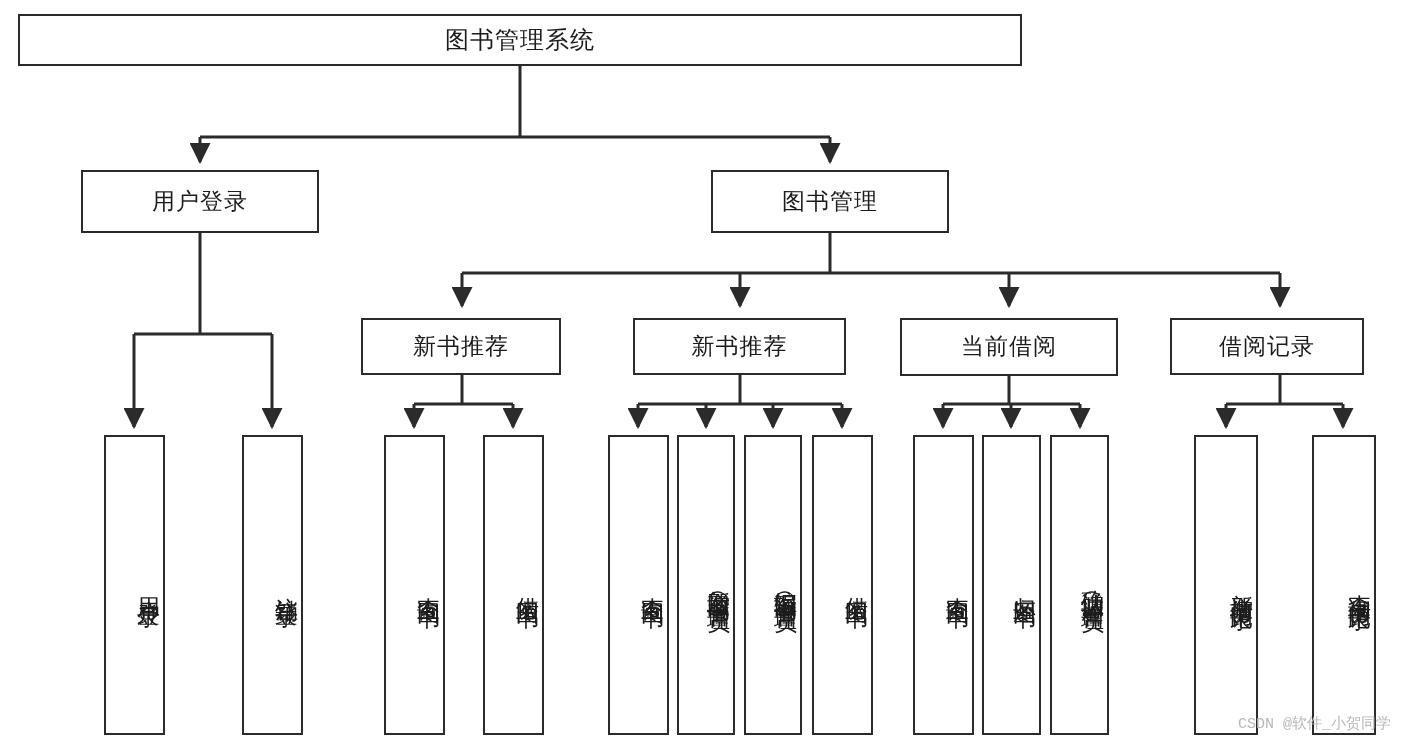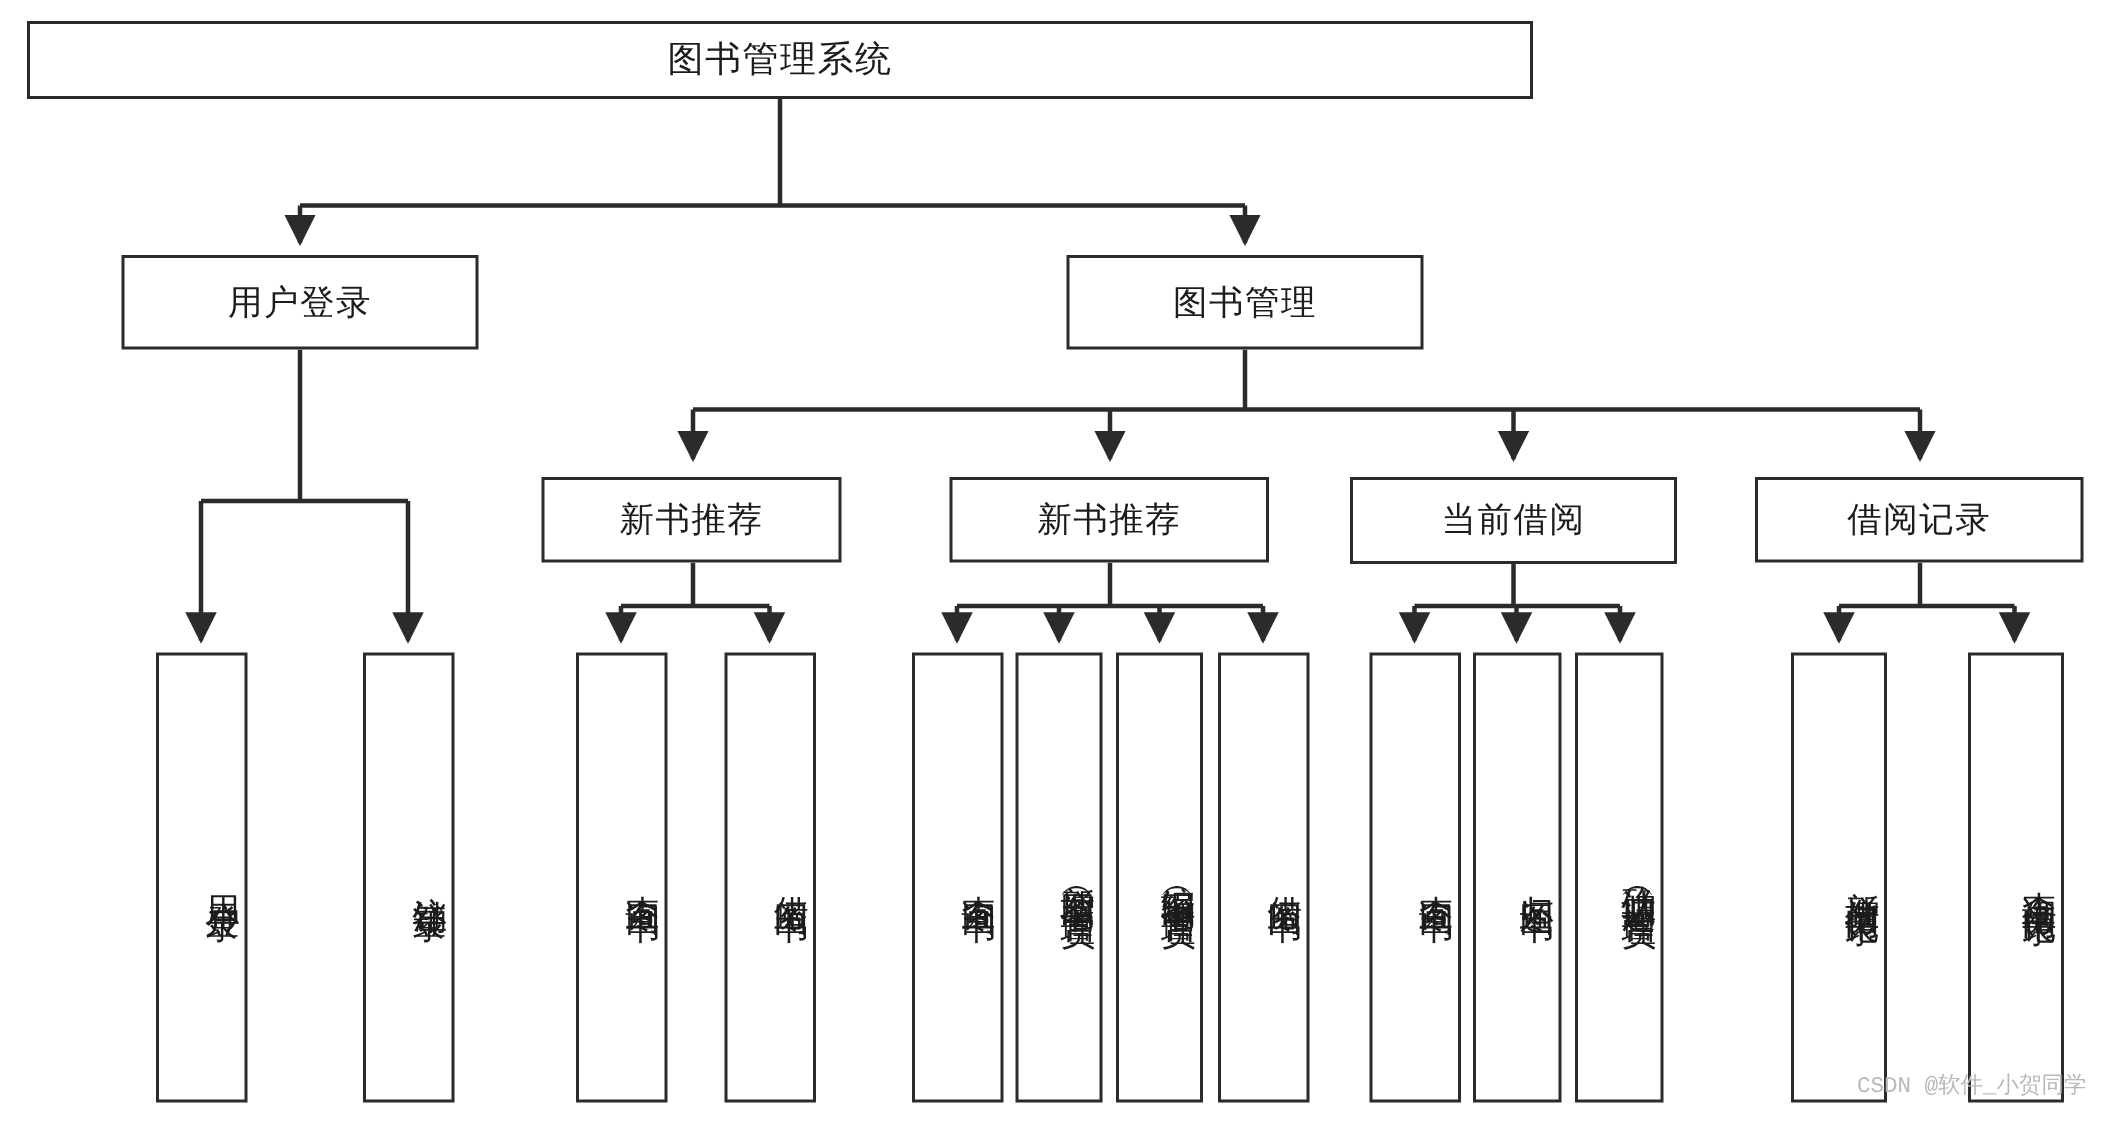--- a/index.html
+++ b/index.html
@@ -138,21 +138,21 @@
 
   <div class="node horiz" style="left:361px; top:318px; width:200px; height:57px;">
     <span>新书推荐</span>
   </div>
   <div class="node horiz" style="left:633px; top:318px; width:213px; height:57px;">
     <span>新书推荐</span>
   </div>
   <div class="node horiz" style="left:900px; top:318px; width:218px; height:58px;">
     <span>当前借阅</span>
   </div>
-  <div class="node horiz" style="left:1170px; top:318px; width:219px; height:57px;">
+  <div class="node horiz" style="left:1170px; top:318px; width:194px; height:57px;">
     <span>借阅记录</span>
   </div>
 
   <div class="node vert" style="left:104px; top:435px; width:61px; height:300px;">
     <span class="vtext">用户登录</span>
   </div>
   <div class="node vert" style="left:242px; top:435px; width:61px; height:300px;">
     <span class="vtext">注销登录</span>
   </div>
 

